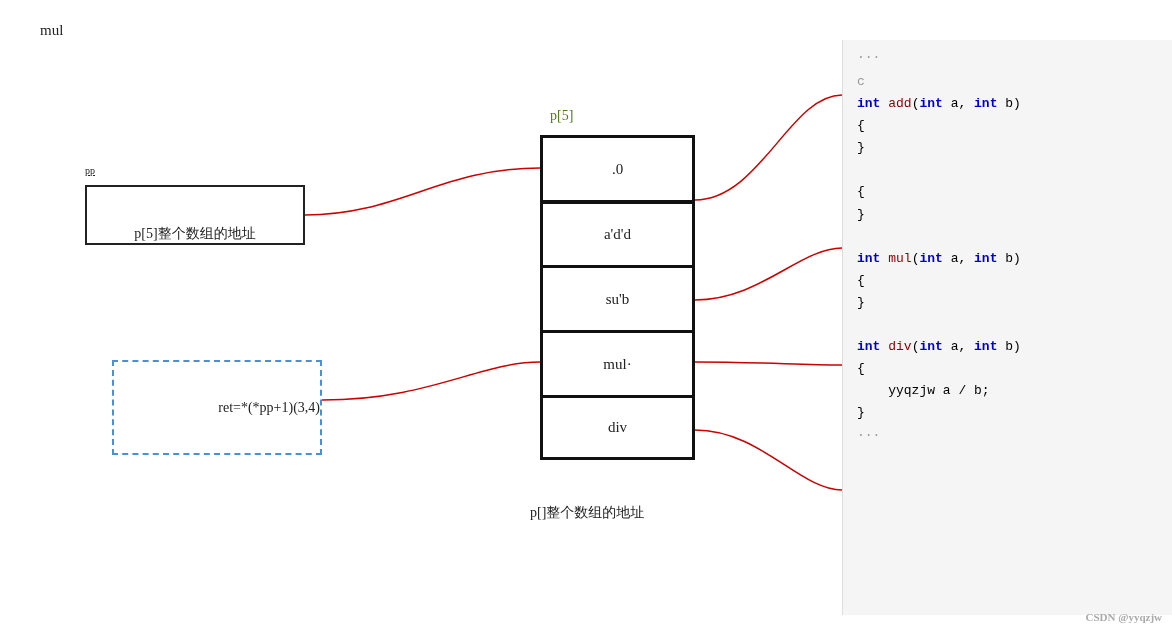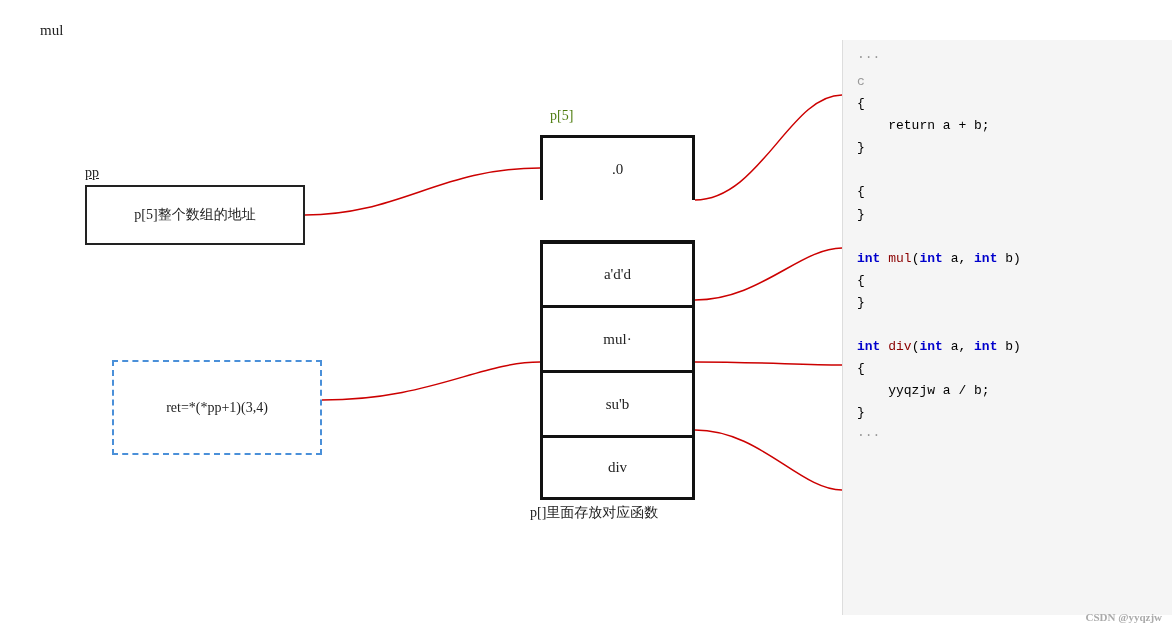--- a/index.html
+++ b/index.html
@@ -19,53 +19,53 @@
       left: 40px;
       font-size: 15px;
       color: #222;
     }
 
     
     .pp-label {
       position: absolute;
       top: 165px;
       left: 85px;
-      font-size: 14px;
+      font-size: 10px;
       color: #222;
       text-decoration: underline;
     }
     .pp-box {
       position: absolute;
       top: 185px;
       left: 85px;
       width: 220px;
       height: 60px;
       border: 2px solid #222;
       display: flex;
-      align-items: center;
+      align-items: flex-end;
       justify-content: center;
       background: #fff;
     }
     .pp-box-text {
       font-size: 14px;
       color: #222;
     }
 
     
     .ret-box {
       position: absolute;
       top: 360px;
       left: 112px;
       width: 210px;
       height: 95px;
       border: 2px dashed #4a90d9;
       background: #fff;
       display: flex;
       align-items: center;
-      justify-content: center;
+      justify-content: flex-end;
     }
     .ret-box-text {
       font-size: 14px;
       color: #222;
     }
 
     
     .p5-label {
       position: absolute;
       top: 108px;
@@ -89,21 +89,20 @@
       justify-content: center;
       background: #fff;
       font-size: 15px;
       color: #222;
     }
     .p5-cell:last-child {
       border-bottom: 3px solid #111;
     }
     .p5-cell:nth-child(2) {
       border-top: 4px solid #111;
-      margin-top: 40px;
     }
 
     
     .desc-text {
       position: absolute;
       top: 500px;
       left: 530px;
       font-size: 14px;
       color: #222;
       line-height: 1.8;
@@ -170,34 +169,34 @@
 
 <div class="ret-box">
   <span class="ret-box-text">ret=*(*pp+1)(3,4)</span>
 </div>
 
 <div class="p5-label">p[5]</div>
 
 <div class="p5-container">
   <div class="p5-cell">.0</div>
   <div class="p5-cell">a'd'd</div>
+  <div class="p5-cell">su'b</div>
   <div class="p5-cell">mul·</div>
-  <div class="p5-cell">su'b</div>
   <div class="p5-cell">div</div>
 </div>
 
 <div class="desc-text">
-  <div>p[]里面存放对应函数</div>
+  <div>p[]整个数组的地址</div>
 </div>
 
 <div class="code-panel">
   <div class="code-dots ellipsis">···</div>
   <div class="code-line"><span class="comment">c</span></div>
-  <div class="code-line">{</div>
-  <div class="code-line">    return a + b;</div>
+  <div class="code-line"><span class="kw">int</span> <span class="fn">add</span>(<span class="kw">int</span> a, <span class="kw">int</span> b)</div>
+  <div class="code-line">{</div>
   <div class="code-line">}</div>
   <div class="code-line">&nbsp;</div>
   <div class="code-line">{</div>
   <div class="code-line">}</div>
   <div class="code-line">&nbsp;</div>
   <div class="code-line"><span class="kw">int</span> <span class="fn">mul</span>(<span class="kw">int</span> a, <span class="kw">int</span> b)</div>
   <div class="code-line">{</div>
   <div class="code-line">}</div>
   <div class="code-line">&nbsp;</div>
   <div class="code-line"><span class="kw">int</span> <span class="fn">div</span>(<span class="kw">int</span> a, <span class="kw">int</span> b)</div>

